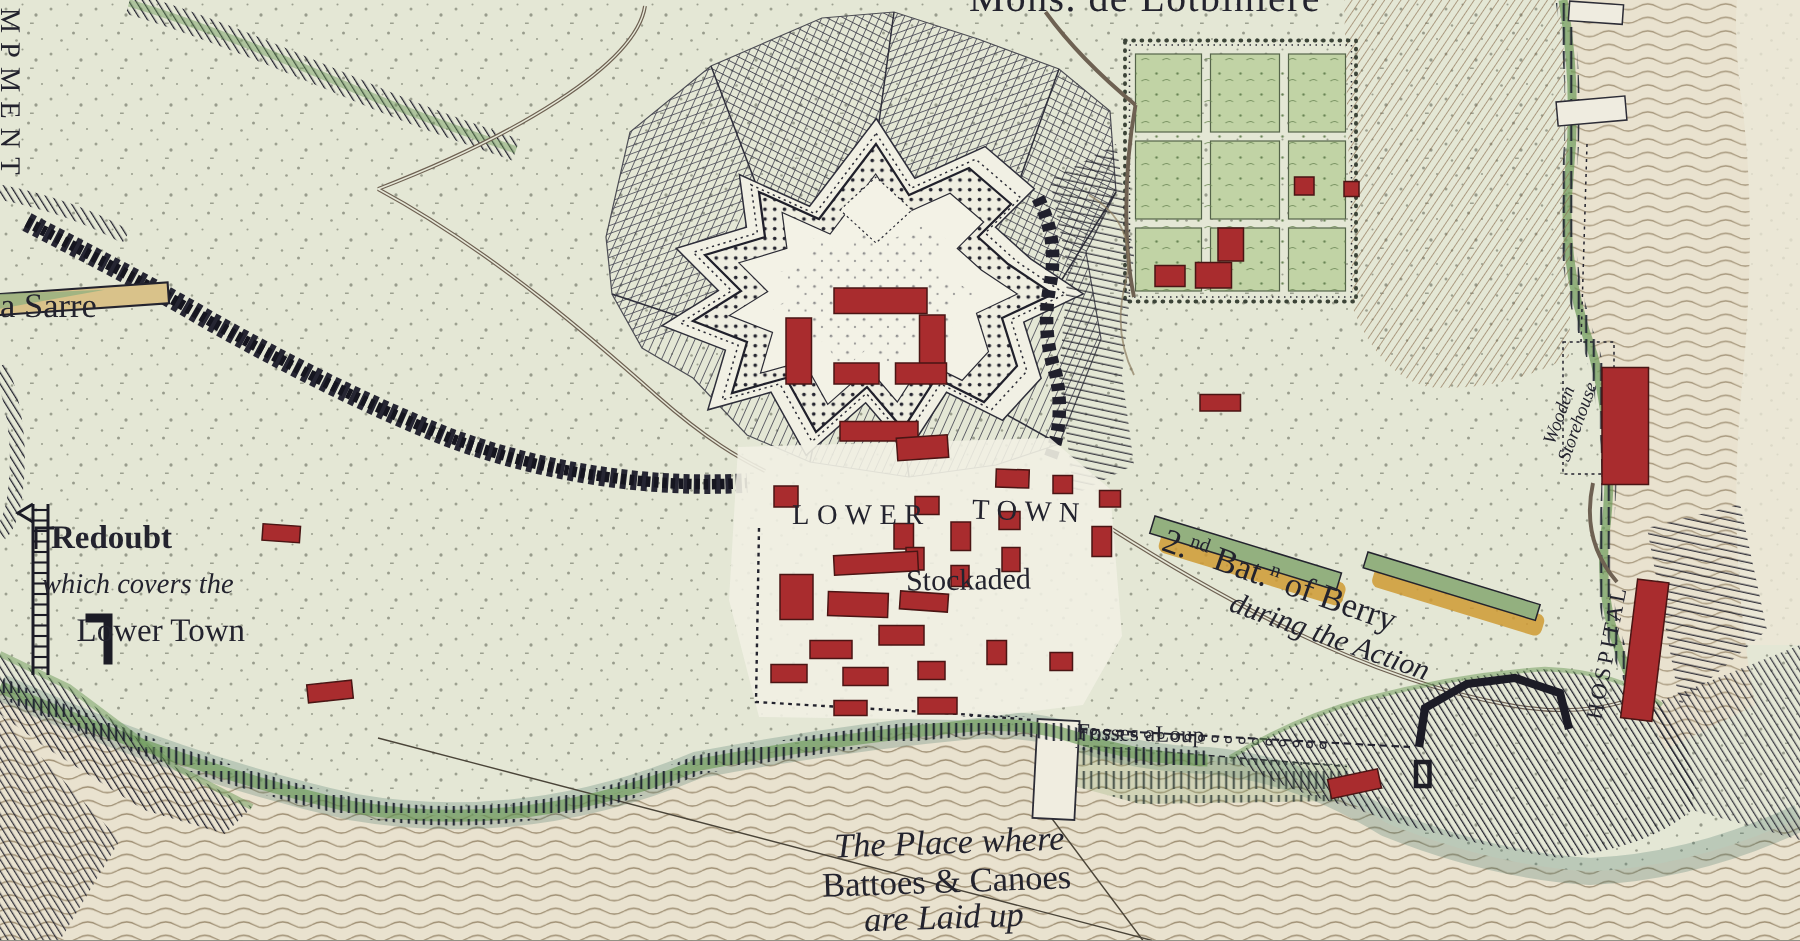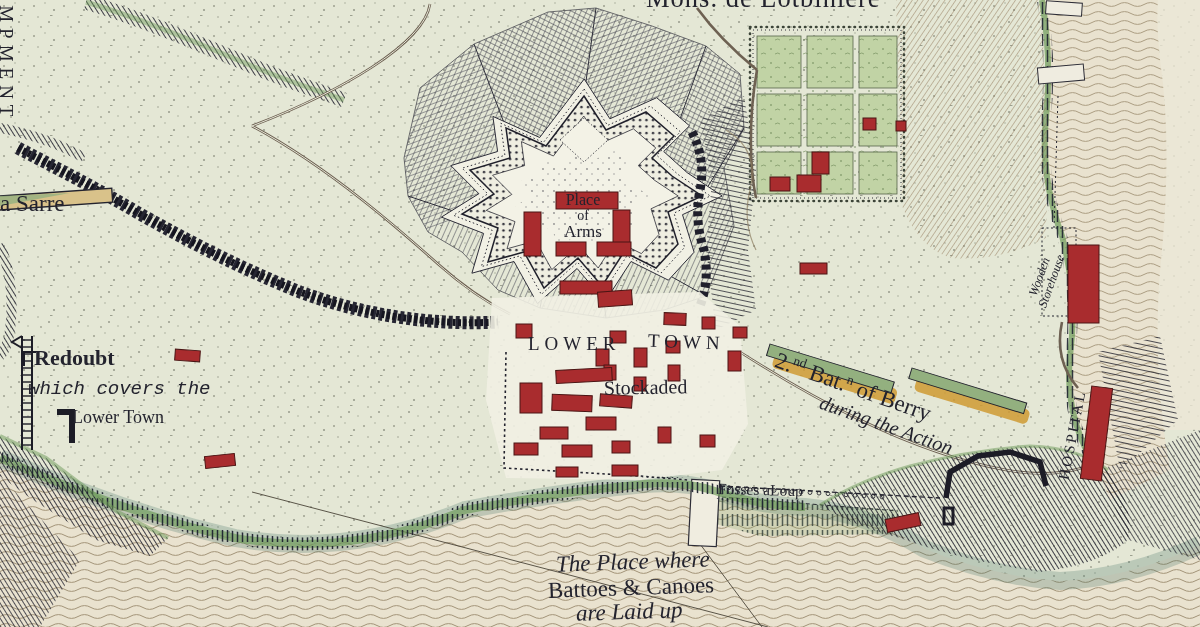--- a/index.html
+++ b/index.html
@@ -318,33 +318,28 @@
 
   <path d="M726,130 Q760,150 750,190 Q742,222 756,250" fill="none" stroke="#8a7a5e" stroke-width="1.2" opacity=".7"></path>
 </svg>
 
 <div class="lbl" style="left:646px;top:-15px;font-size:26.5px;letter-spacing:1px;">Mons. de Lotbiniere</div>
 
 <div class="lbl" style="left:-104px;top:16px;width:220px;font-size:19px;letter-spacing:6px;text-align:center;transform:rotate(90deg);">ENCAMPMENT</div>
 
 <div class="lbl" style="left:-14px;top:192px;font-size:23px;">La Sarre</div>
 
-<div class="lbl ctr" style="left:543px;top:192px;width:80px;">
-  <span style="display:block;font-size:16px;">Place</span>
-  <span style="display:block;font-size:14px;">of</span>
-  <span style="display:block;font-size:17px;">Arms</span>
-</div>
 
 <div class="lbl" style="left:528px;top:334px;font-size:19px;letter-spacing:5px;">LOWER</div>
 <div class="lbl" style="left:648px;top:332px;font-size:19px;letter-spacing:5px;transform:rotate(2deg);">TOWN</div>
 <div class="lbl" style="left:604px;top:377px;font-size:20px;transform:rotate(-1deg);">Stockaded</div>
 
 <div class="lbl" style="left:34px;top:346px;font-size:22px;font-weight:bold;">Redoubt</div>
-<div class="lbl it" style="left:28px;top:380px;font-size:19px;font-family:Liberation Mono, monospace;">which covers the</div>
-<div class="lbl" style="left:72px;top:408px;font-size:18px;">Lower Town</div>
+<div class="lbl it" style="left:28px;top:380px;font-size:19px;">which covers the</div>
+<div class="lbl" style="left:51px;top:408px;font-size:22px;">Lower Town</div>
 
 <div class="lbl" style="left:780px;top:348px;font-size:23px;transform:rotate(19.5deg);transform-origin:left top;">
   <span>2.</span><span class="sup">nd</span><span> Bat.</span><span class="sup">n</span><span> of Berry</span>
 </div>
 <div class="lbl it" style="left:824px;top:392px;font-size:20px;transform:rotate(19.5deg);transform-origin:left top;">during the Action</div>
 
 <div class="lbl it ctr" style="left:991px;top:266px;width:110px;font-size:12.5px;transform:rotate(-70deg);">
   <span style="display:block;">Wooden</span>
   <span style="display:block;">Storehouse</span>
 </div>

